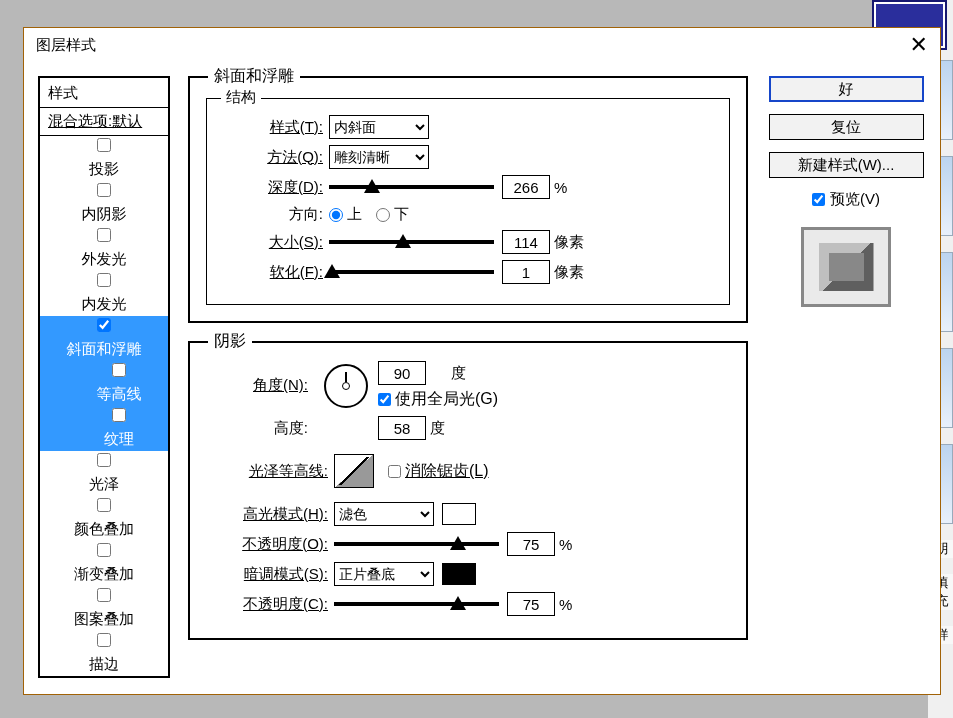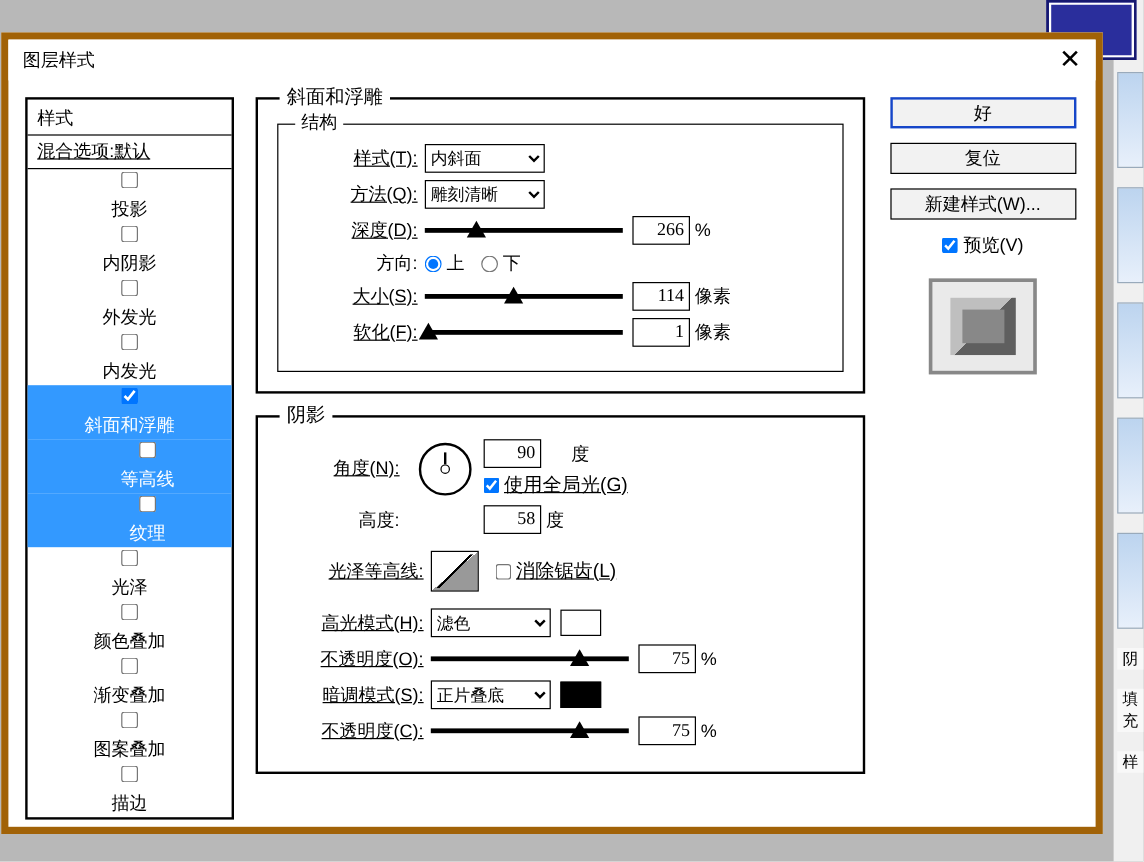--- a/index.html
+++ b/index.html
@@ -2,32 +2,32 @@
 <html><head>
 <meta charset="utf-8">
 <style>
 * { box-sizing: border-box; margin:0; padding:0; font-family: "Microsoft YaHei", "SimSun", Arial, sans-serif; }
 body { background:#b8b8b8; width:953px; height:718px; position:relative; }
 
 .bg-strip { position:absolute; right:0; top:0; width:25px; height:718px; background:#f0f0f0; }
 .bg-blue-box { position:absolute; right:6px; top:0; width:75px; height:50px; background:#2a2e9c; border:2px solid #161870; box-shadow:0 0 0 2px #fff inset; }
 
 .dialog {
-  position:absolute; left:1px; top:27px; width:918px; height:668px;
-  background:#fff; border:6px solid #a16207;
+  position:absolute; left:23px; top:27px; width:918px; height:668px;
+  background:#fff; border:1px solid #a16207;
 }
 .titlebar {
   height:34px; display:flex; align-items:center; justify-content:space-between;
   padding:0 12px; font-size:15px; background:#fff;
 }
 .close-x { font-size:22px; font-weight:300; cursor:pointer; }
 
 .body { display:flex; padding:14px 14px 14px 14px; gap:18px; }
 
-.style-list { width:174px; border:2px solid #000; background:#fff; font-size:15px; }
+.style-list { width:132px; border:2px solid #000; background:#fff; font-size:15px; }
 .style-list .hdr { padding:6px 8px 4px 8px; border-bottom:1px solid #000; }
 .style-list .blend { padding:4px 8px; border-bottom:1px solid #000; text-decoration:underline; }
 .style-list .item { display:flex; align-items:center; gap:8px; padding:2px 6px;flex-direction:column; }
 .style-list .item.sub { padding-left:36px; }
 .style-list .item.sel { background:#3399ff; color:#fff; }
 .style-list input[type=checkbox]{ width:14px; height:14px; }
 
 .main { flex:1; position:relative; }
 .fieldset { border:2px solid #000; padding:12px 16px 16px 16px; margin-bottom:18px; position:relative; }
 .fieldset > .legend { position:absolute; top:-12px; left:18px; background:#fff; padding:0 6px; font-size:16px; }
@@ -40,21 +40,21 @@
 
 select { height:24px; min-width:100px; font-size:14px; border:1px solid #000; background:#fff; }
 
 .slider-wrap { width:165px; position:relative; height:20px; display:flex; align-items:center; margin-right:8px; }
 .slider-track { flex:1; height:4px; background:#000; position:relative; }
 .slider-thumb {
   position:absolute; top:-6px; width:0; height:0;
   border-left:8px solid transparent; border-right:8px solid transparent; border-bottom:14px solid #000;
   transform:translateX(-8px);
 }
-.numbox { width:48px; height:24px; border:1px solid #000; text-align:right; padding:2px 4px; font-size:15px; margin-right:4px;font-family:Liberation Serif, serif; }
+.numbox { width:48px; height:24px; border:1px solid #000; text-align:center; padding:2px 4px; font-size:15px; margin-right:4px; }
 .unit { font-size:15px; }
 
 .radio-row { display:flex; align-items:center; gap:14px; }
 .radio-row .r { display:flex; align-items:center; gap:4px; font-size:15px; }
 input[type=radio]{ width:14px; height:14px; }
 
 .angle-circle {
   width:44px; height:44px; border:2px solid #000; border-radius:50%; position:relative; margin:0 10px;
 }
 .angle-cross:before, .angle-cross:after {
@@ -248,21 +248,21 @@
         <div class="row">
           <span class="lbl u">角度(N):</span>
           <div class="angle-circle angle-cross"></div>
           <div style="display:flex;flex-direction:column;gap:4px">
             <div style="display:flex;align-items:center;gap:21px">
               <input class="numbox" value="90" style="">
               <span class="unit">度</span>
             </div>
             <label style="display:flex;align-items:center;gap:4px">
               <input type="checkbox" checked="" style="">
-                <span style="text-decoration:underline">使用全局光(G)</span>
+                <span style="">使用全局光(G)</span>
             </label>
           </div>
         </div>
         <div class="row">
           <span class="lbl">高度:</span>
           <div style="width:64px"></div>
           <input class="numbox" value="58" style="">
           <span class="unit">度</span>
         </div>
 

